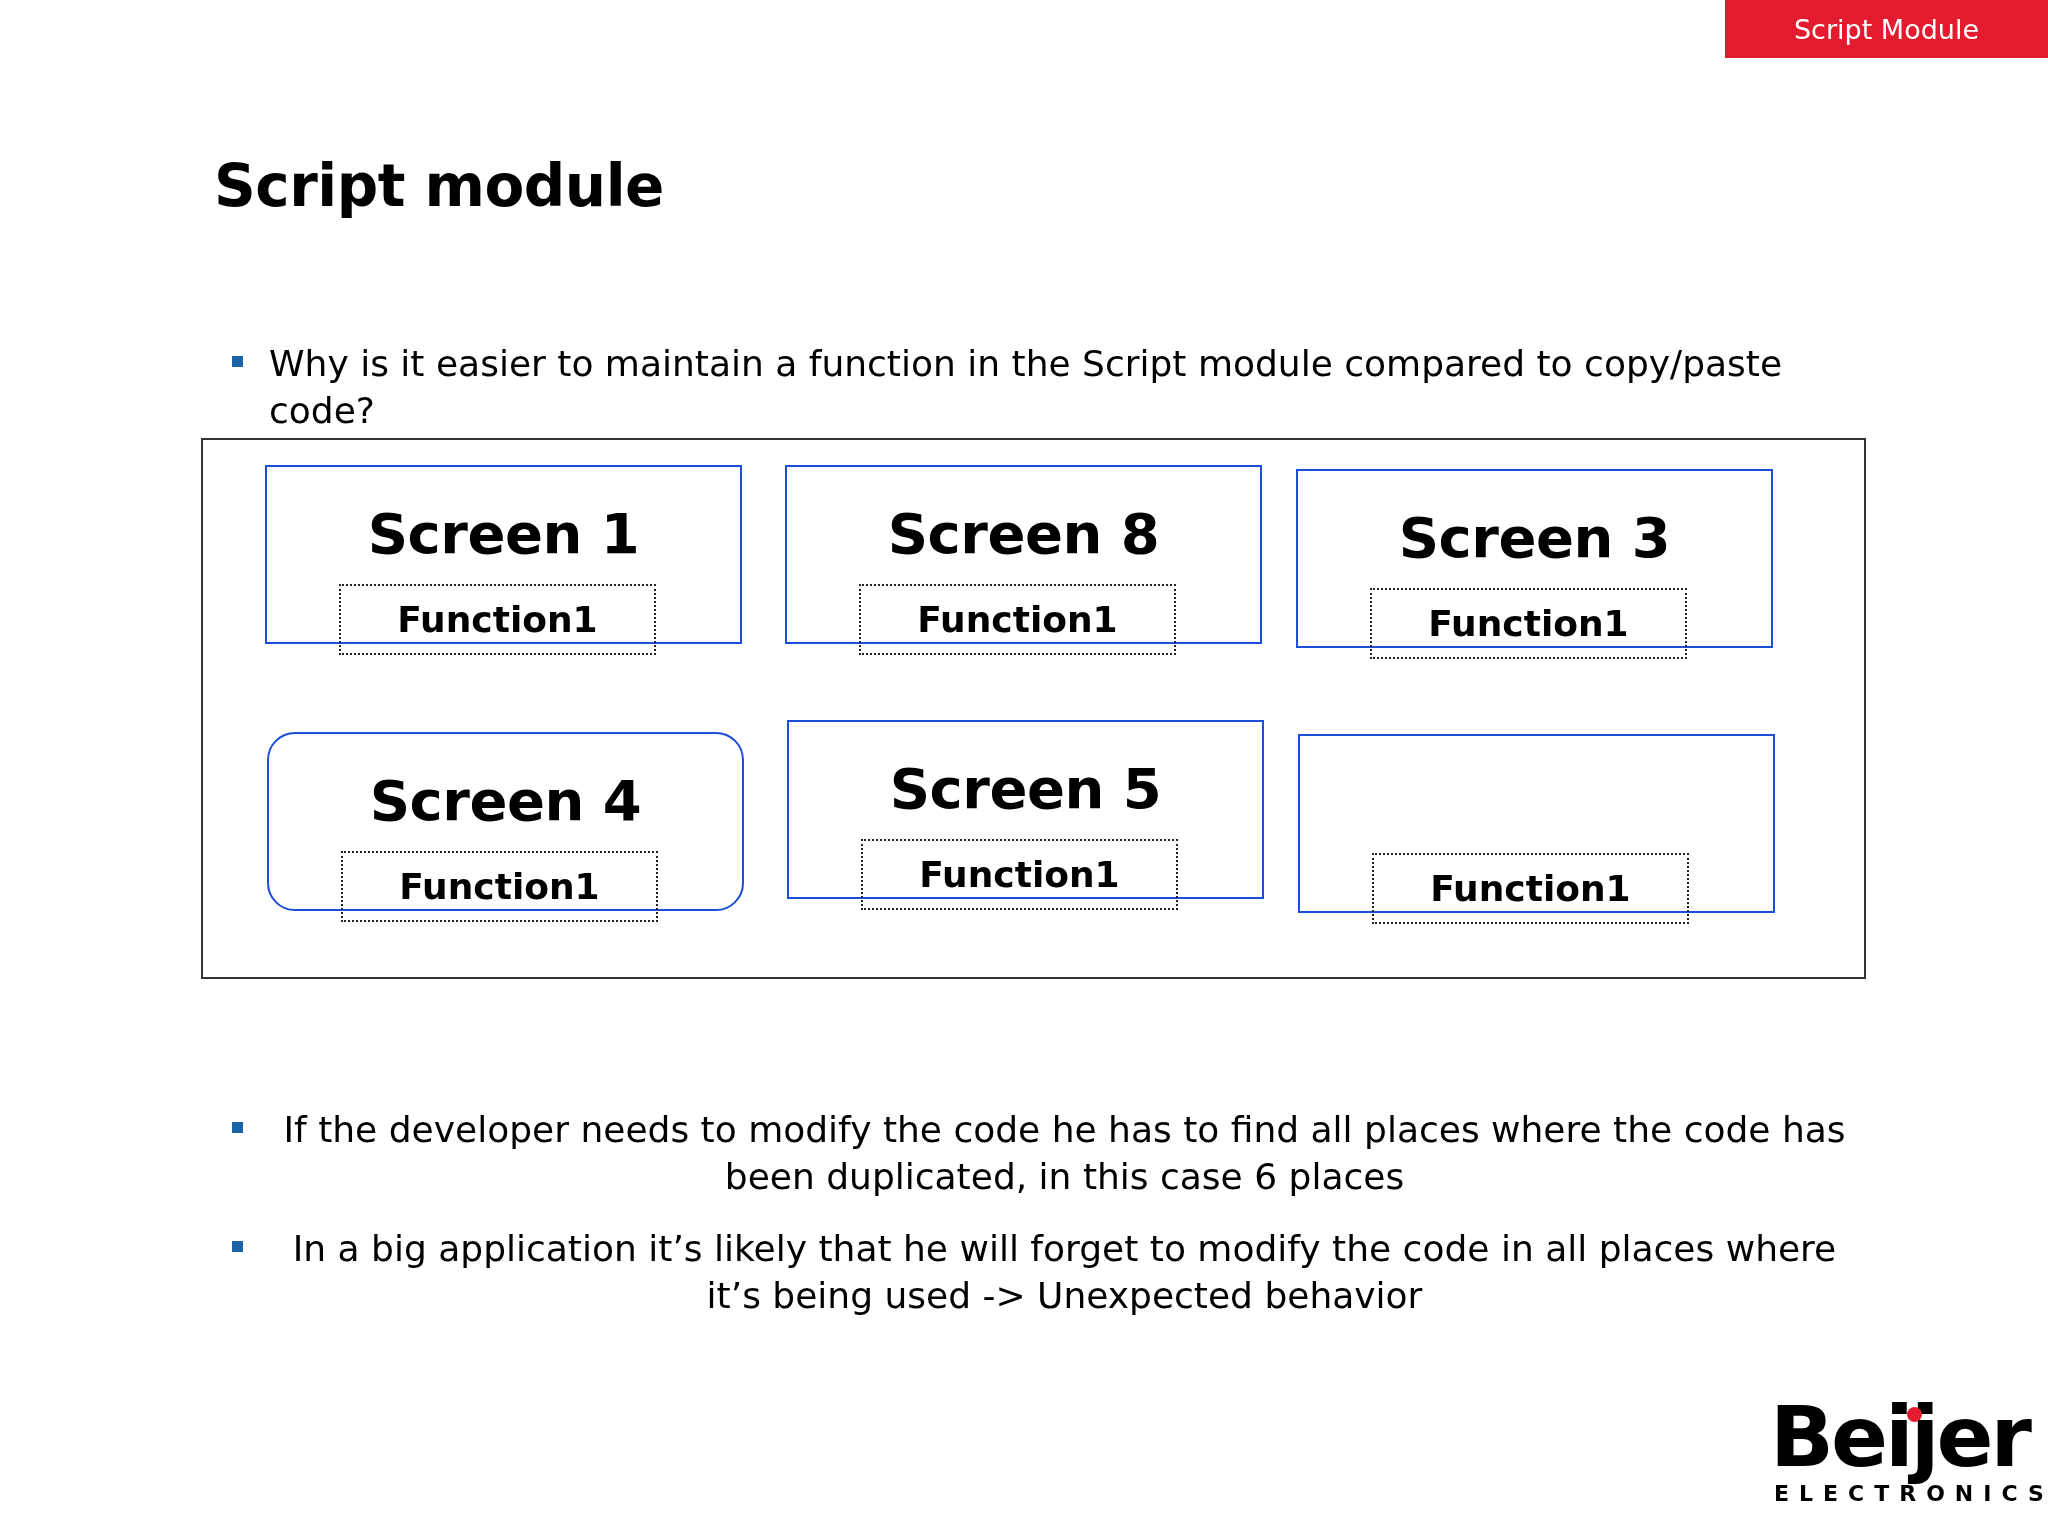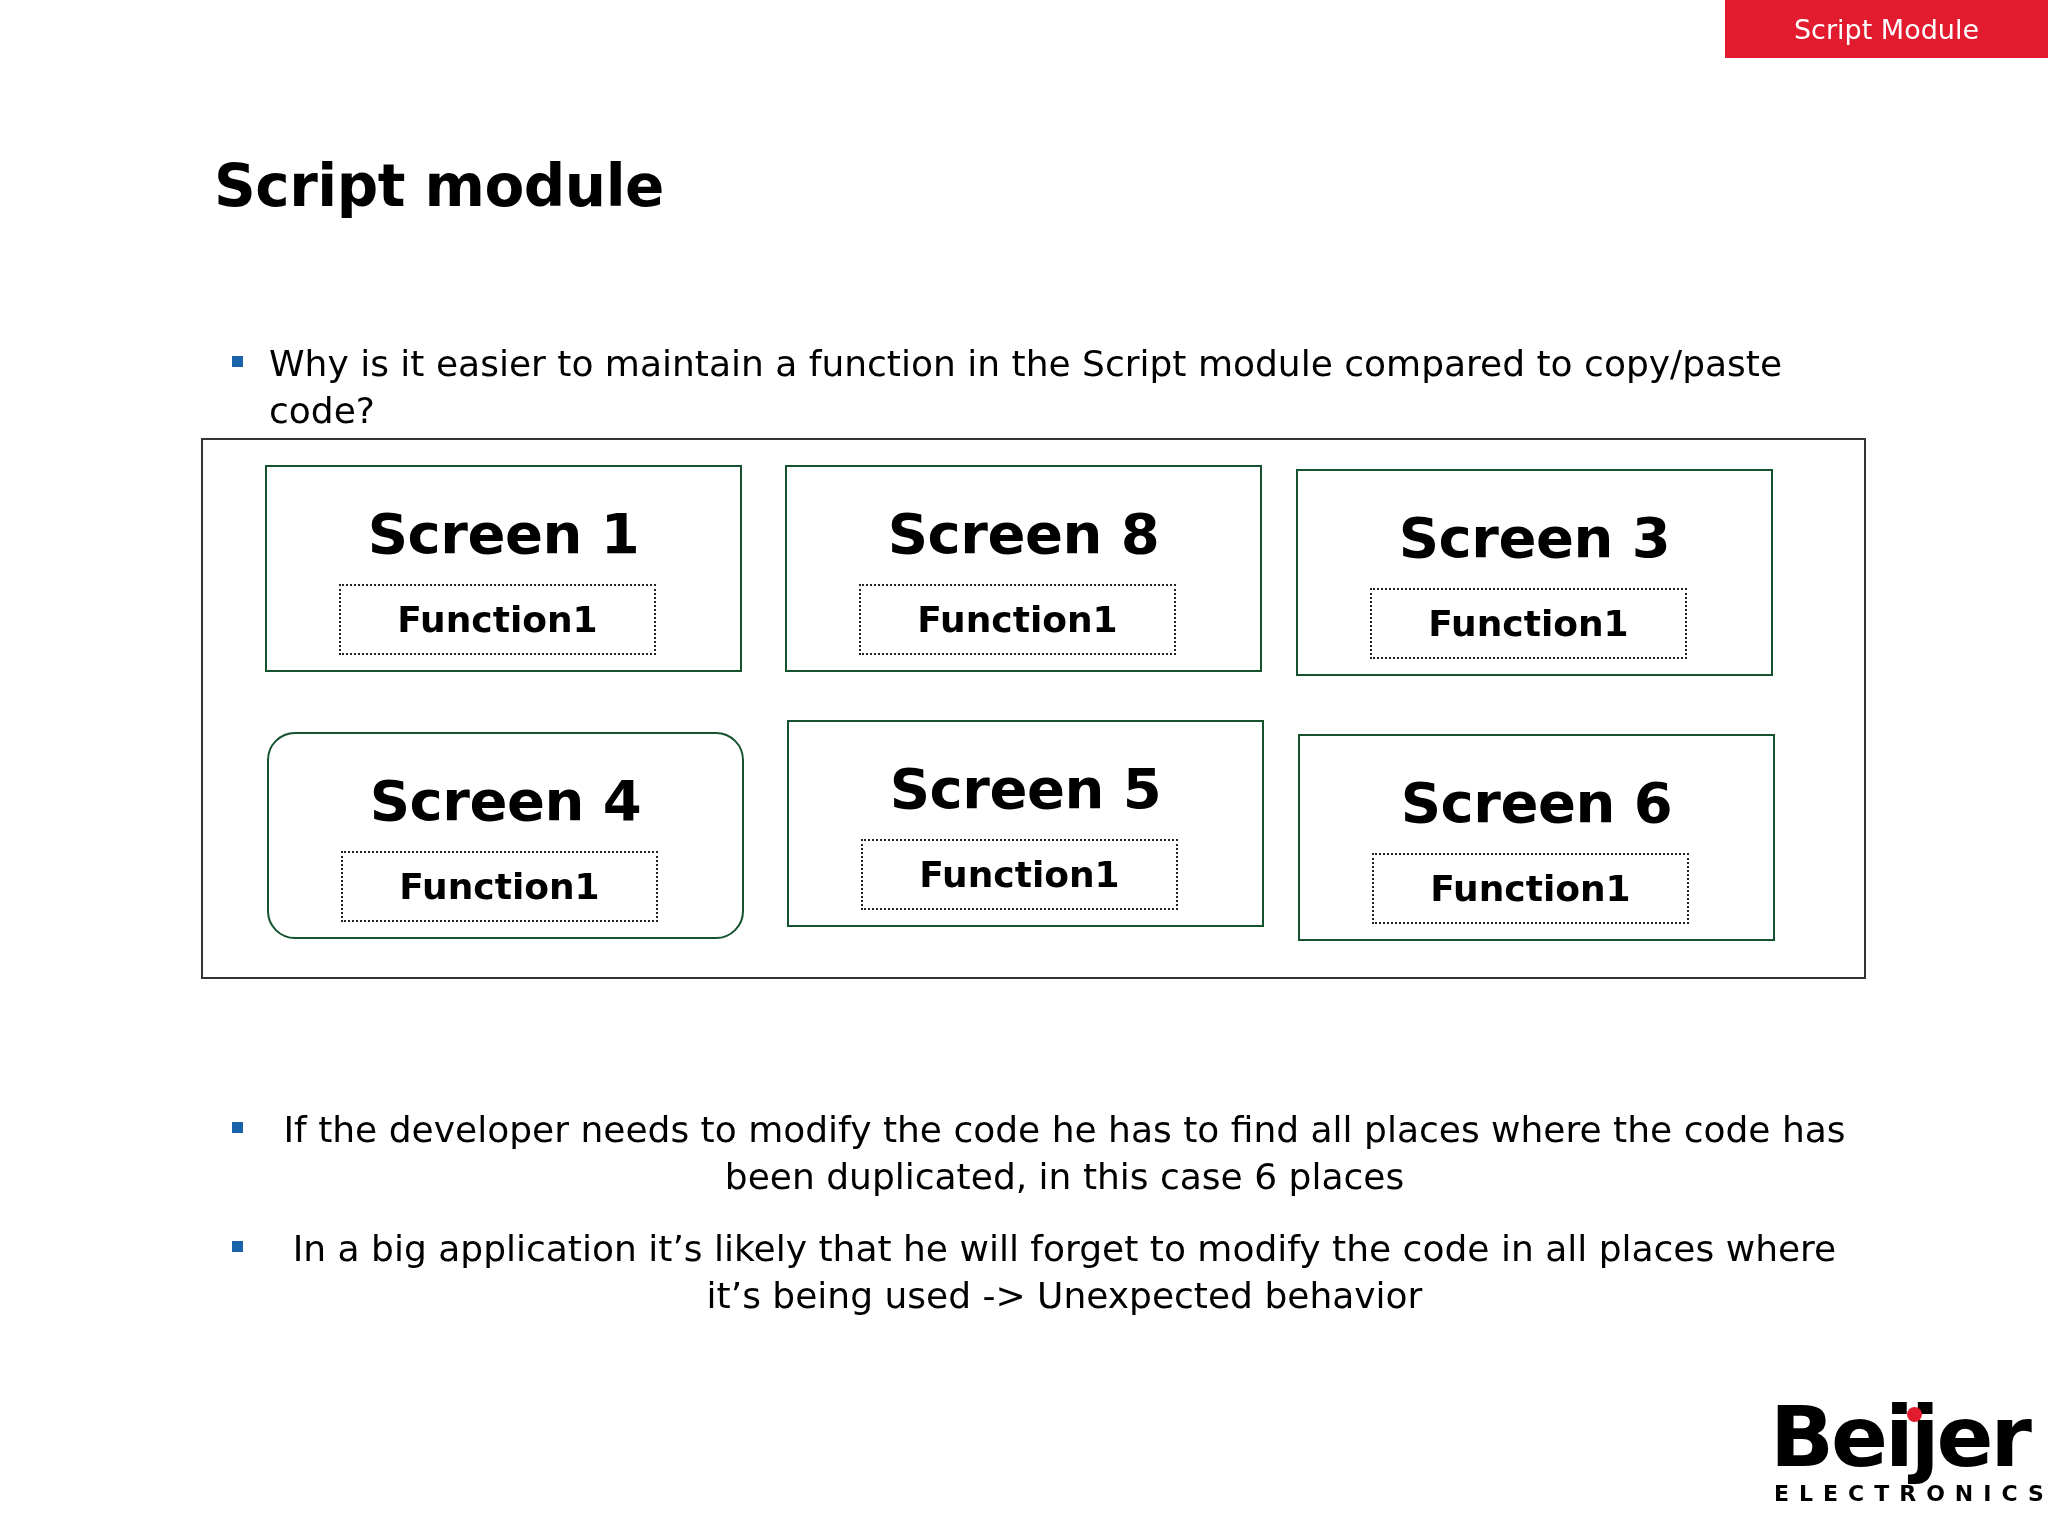--- a/index.html
+++ b/index.html
@@ -24,21 +24,21 @@
   .bullet-list li .sq {
     position: absolute; left: 2px; top: 16px; width: 11px; height: 11px; background: #1a63a8;
   }
   .list-top { top: 324px; width: 1580px; }
   .list-bottom { top: 1090px; width: 1630px; text-align: center; }
   .diagram {
     position: absolute; left: 201px; top: 438px; width: 1665px; height: 541px;
     border: 2px solid #333; box-sizing: border-box;
   }
   .screen {
-    position: absolute; width: 477px; height: 207px; border: 2px solid #14532d; box-sizing: border-box; text-decoration: underline;
+    position: absolute; width: 477px; height: 179px; border: 2px solid #1d4ed8; box-sizing: border-box; text-decoration: underline;
   }
   .screen .s-label {
     position: absolute; left: 0; right: 0; top: 34px; text-align: center;
     font-size: 56px; font-weight: bold; letter-spacing: -0.5px;
   }
   .screen .func {
     position: absolute; left: 72px; top: 117px; width: 317px; height: 71px;
     border: 2px dotted #222; box-sizing: border-box;
     display: flex; align-items: center; justify-content: center;
     font-size: 36px; font-weight: bold;
@@ -83,21 +83,20 @@
   </div>
   <div class="screen" style="left:64px;top:292px;border-radius:28px;">
     <div class="s-label">Screen 4</div>
     <div class="func">Function1</div>
   </div>
   <div class="screen" style="left:584px;top:280px;">
     <div class="s-label">Screen 5</div>
     <div class="func">Function1</div>
   </div>
   <div class="screen" style="left:1095px;top:294px;">
-    <div class="s-label">Screen 6</div>
     <div class="func">Function1</div>
   </div>
 </div>
 
 <ul class="bullet-list list-bottom">
   <li>
     <span class="sq"></span>
     <span>If the developer needs to modify the code he has to find all places where the code has been duplicated, in this case 6 places</span>
   </li>
   <li>

